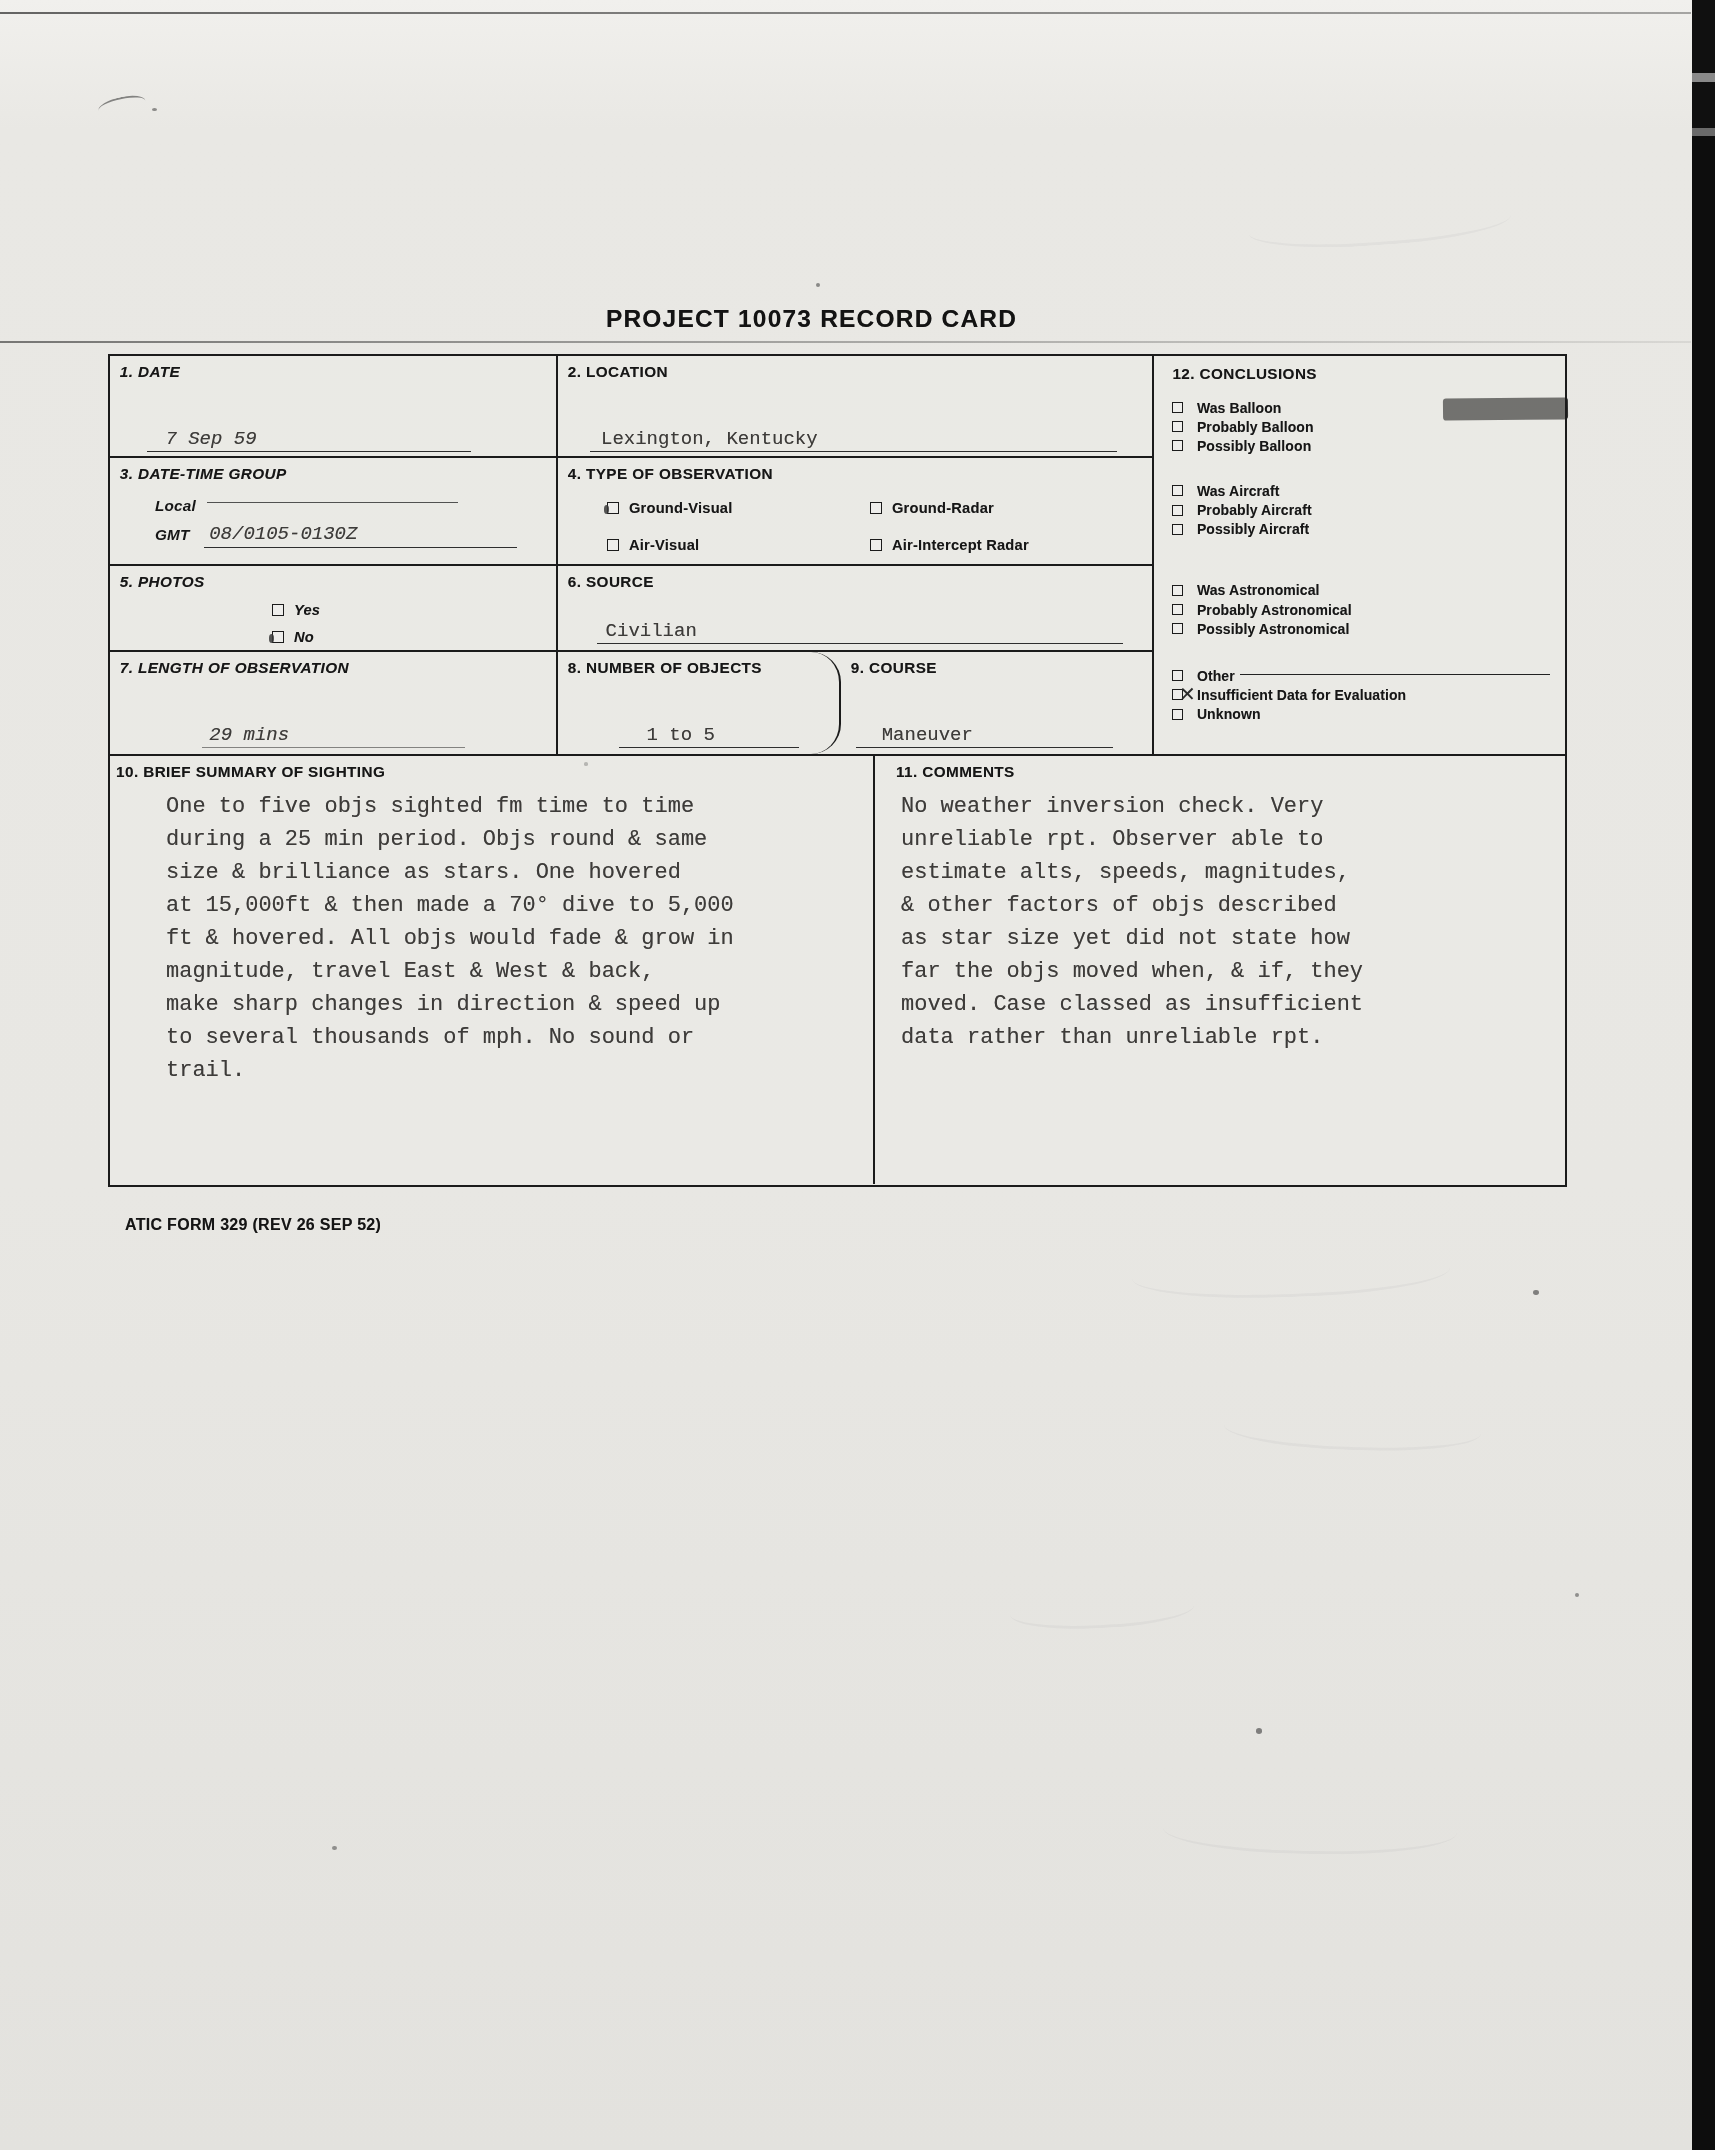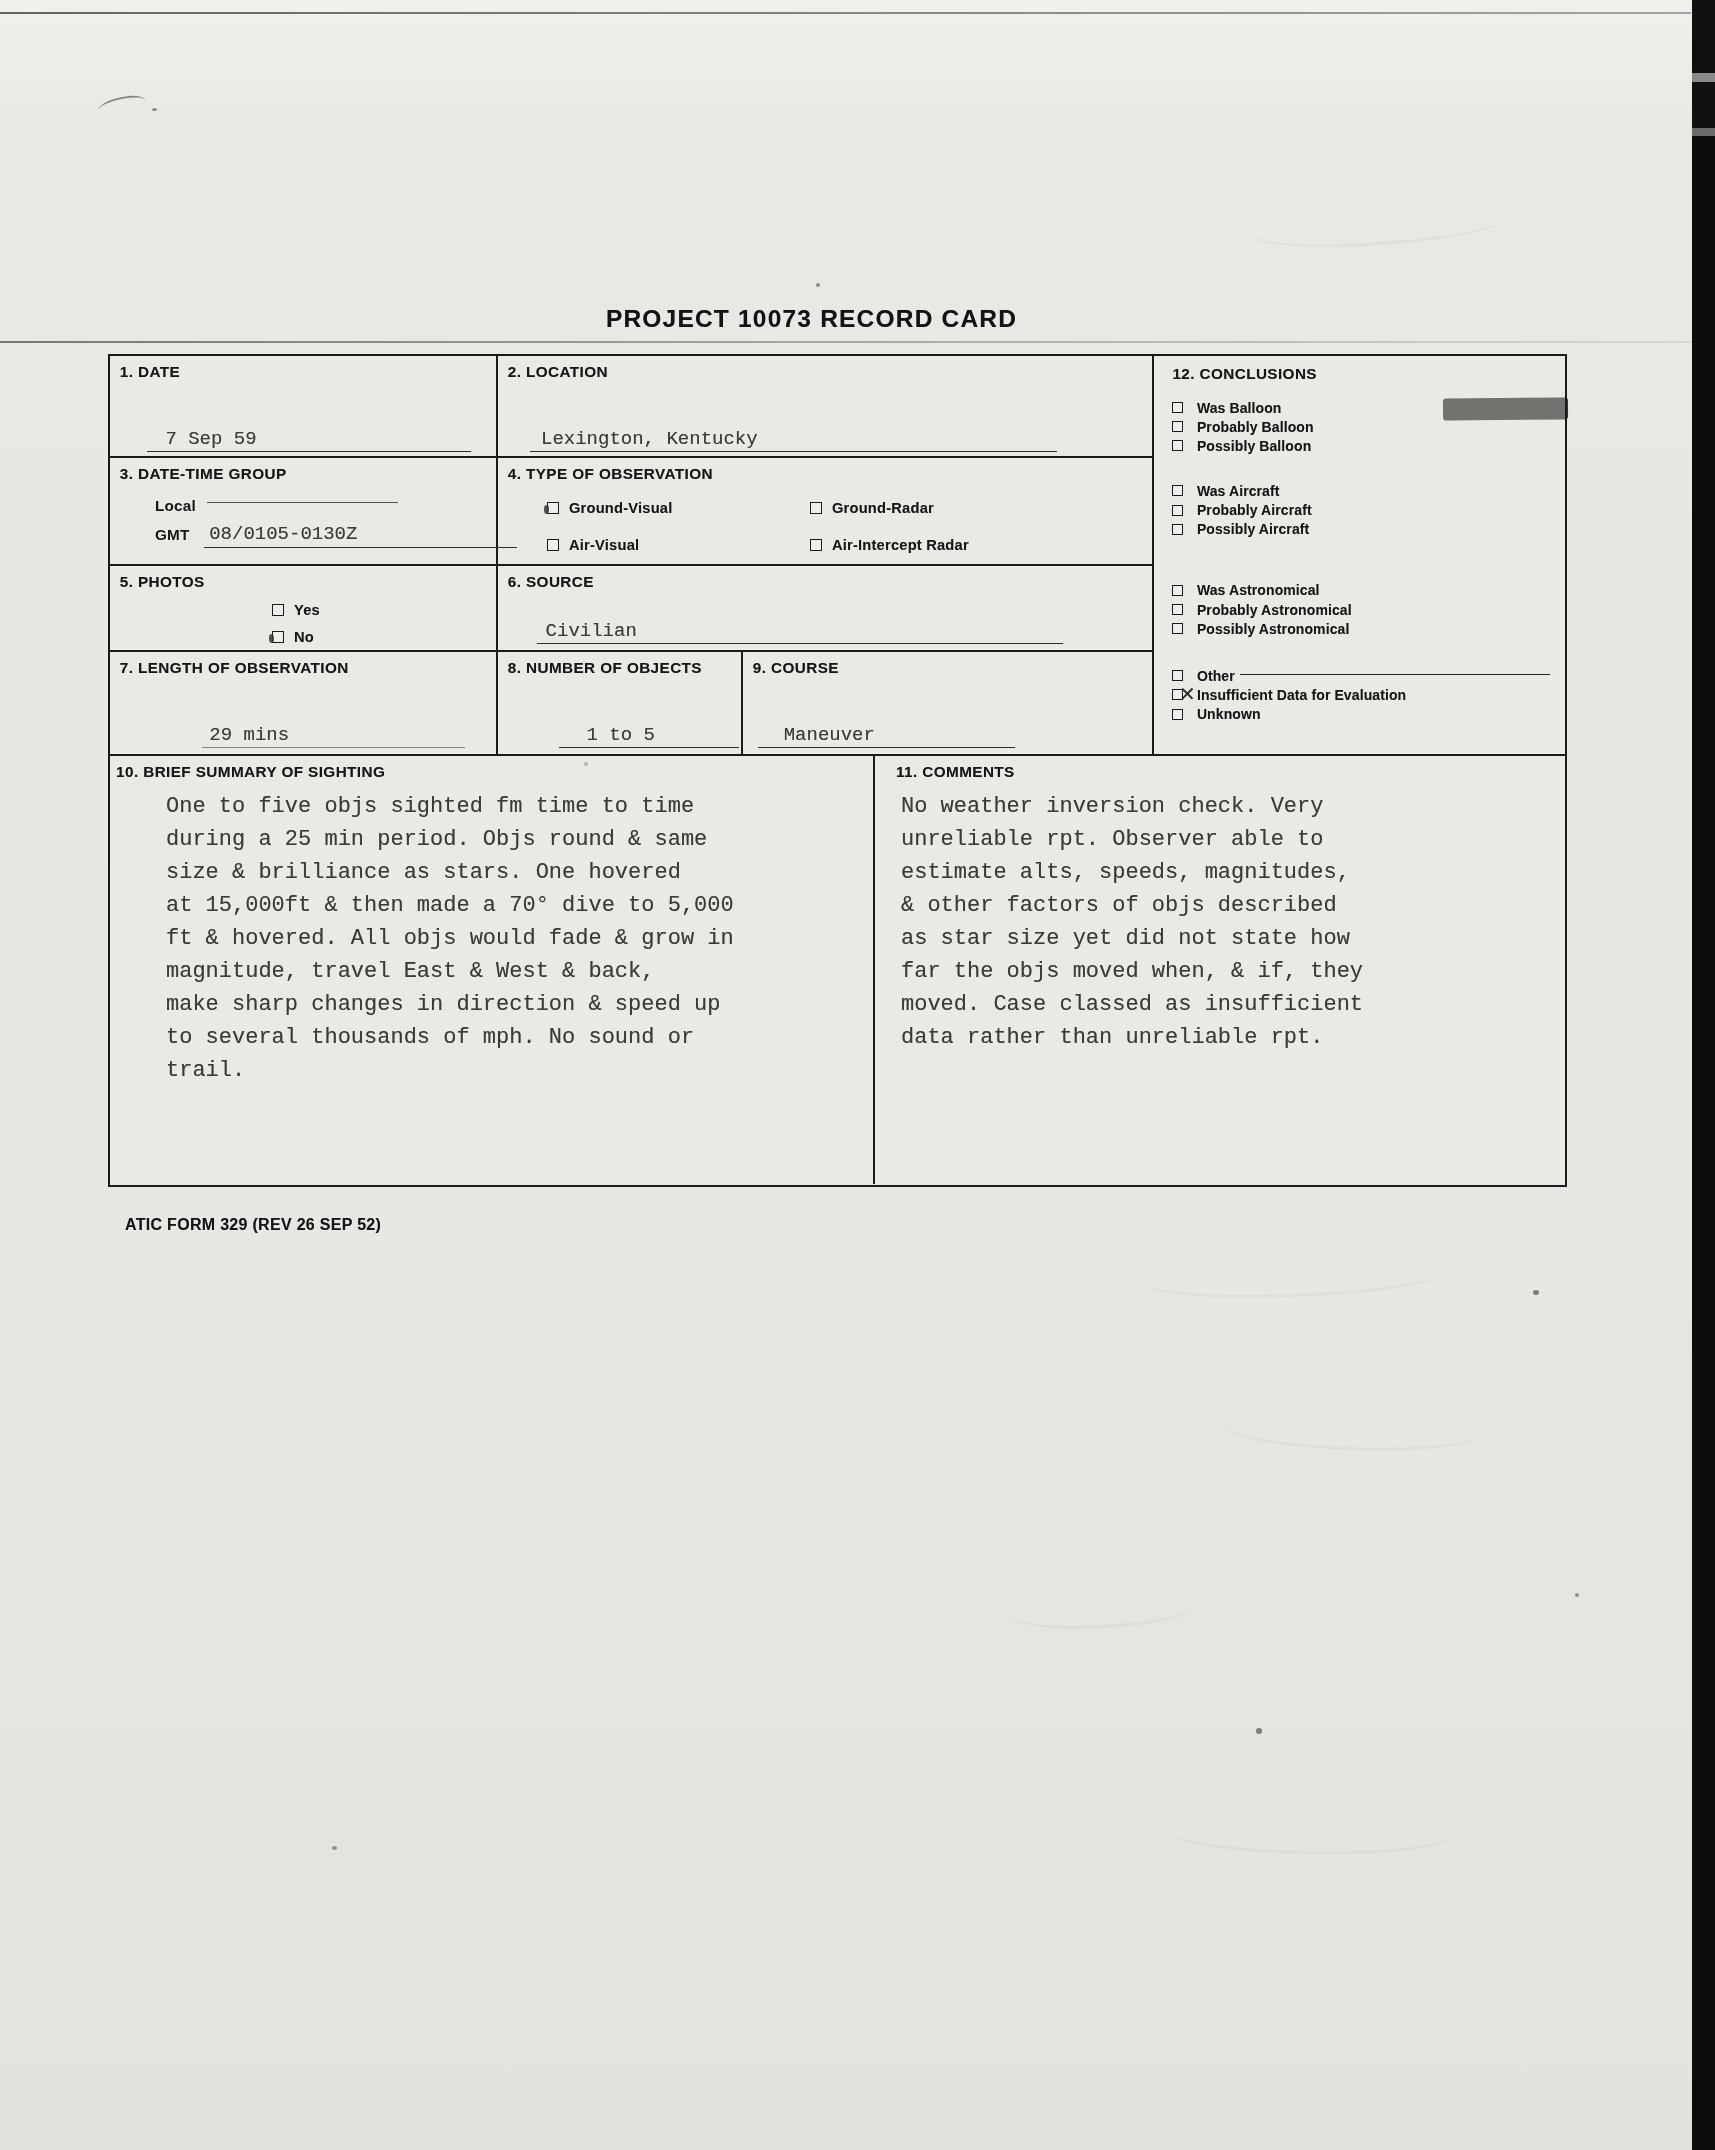--- a/index.html
+++ b/index.html
@@ -27,22 +27,22 @@
   .card{position:absolute;left:108px;top:354px;width:1459px;height:833px;border:2.4px solid #1b1b1b;background:rgba(238,237,233,.35);}
   .card-top{display:flex;height:400px;border-bottom:2.4px solid #1b1b1b;}
   .main-col{width:1042px;display:flex;flex-direction:column;}
   .row{display:flex;border-bottom:2.4px solid #1b1b1b;}
   .rowA{height:102px;}
   .rowB{height:108px;}
   .rowC{height:86px;}
   .rowD{flex:1;border-bottom:none;justify-content:space-between;}
   .cell{position:relative;display:flex;flex-direction:column;}
   .b-right{border-right:2.4px solid #1b1b1b;}
-  .w-left{width:388px;}
-  .w-num{width:245px;}
+  .w-left{width:448px;font-style:italic;}
+  .w-num{width:283px;border-radius:30px;}
   .flex1{flex:1;}
   .label{font-size:15.3px;font-weight:bold;letter-spacing:0.4px;color:#161616;padding:7.3px 0 0 9.8px;text-shadow:0 0 0.6px rgba(20,20,20,.35);}
   
   .type{font-family:"Liberation Mono","DejaVu Sans Mono",monospace;color:#3d3b39;text-shadow:0 0 0.6px rgba(70,70,70,.5);}
   .value{font-size:19px;}
   .underlined{border-bottom:1.8px solid #2e2e2e;display:inline-block;}
   .value-wrap{margin-top:auto;margin-bottom:3.7px;}
   .date-val{margin-left:37px;}  .date-val .underlined{min-width:324px;padding:0 6.1px 1.2px 18.4px;}
   .loc-val{margin-left:32px;}   .loc-val .underlined{min-width:527px;padding:0 6.1px 1.2px 11px;}
   .src-val{margin-left:39px;margin-bottom:6.1px;}   .src-val .underlined{min-width:526px;padding:0 6.1px 1.2px 8.6px;}

